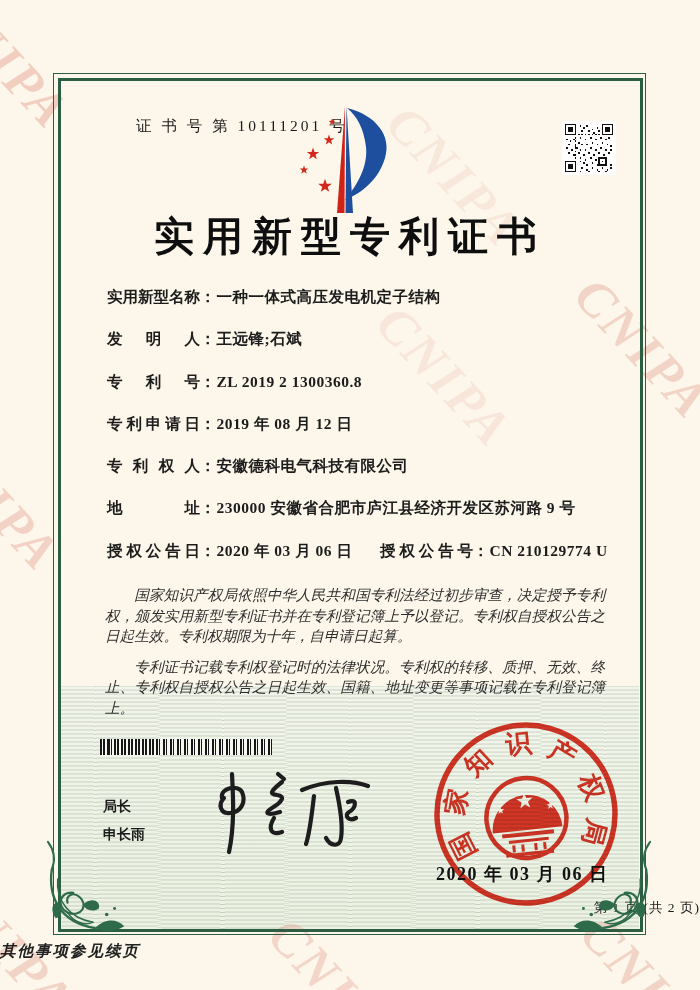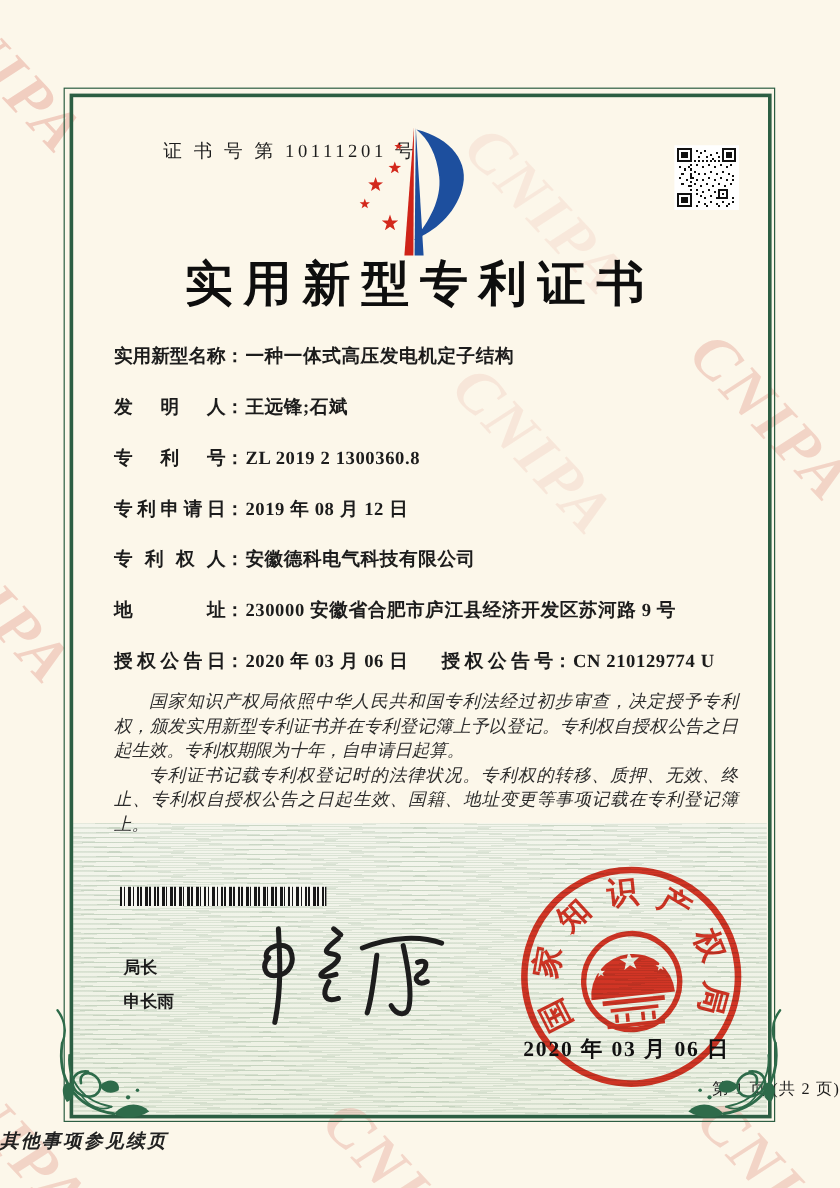--- a/index.html
+++ b/index.html
@@ -27,27 +27,27 @@
   .z{position:absolute;z-index:4;}
 
   .cert-no{left:88px;top:116px;font-size:15.5px;letter-spacing:3px;font-weight:400;margin-left:48px;}
   .logo{left:283px;top:102px;}
   .qr{left:562px;top:121px;}
   .title{left:0;top:209px;width:700px;text-align:center;font-size:40px;font-weight:700;
          letter-spacing:9px;color:#0e0e0e;}
 
   .fields{left:95px;top:287px;width:525px;font-size:15.5px;font-weight:700;}
   .frow{position:relative;height:42.3px;}
-  .flabel{display:inline-block;width:93px;text-align:justify;text-align-last:justify;vertical-align:top;}
+  .flabel{display:inline-block;width:93px;text-align:justify;text-align-last:justify;vertical-align:top;margin-left:12px;}
   .fvalue{margin-left:1px;letter-spacing:.5px;}
   .pair2{position:absolute;left:273px;top:0;}
 
   .body-text{left:95px;top:575px;width:520px;font-size:14.6px;line-height:20.6px;
              text-align:justify;font-style:italic;color:#2d2d2d;}
-  .body-text p{margin:0;text-indent:2em;}
+  .body-text p{margin:10px;text-indent:2em;}
 
   .barcode{left:100px;top:739px;width:172px;height:16px;
            background:repeating-linear-gradient(90deg,
              #171717 0 2px,#f7f7f2 2px 3px,#171717 3px 4.5px,#f7f7f2 4.5px 7px,
              #171717 7px 9.5px,#f7f7f2 9.5px 10.5px,#171717 10.5px 11.5px,#f7f7f2 11.5px 14px);}
   .officer{left:103px;top:799px;font-family:"Liberation Sans",sans-serif;font-weight:700;
            font-size:14px;line-height:1;}
   .officer div{margin-bottom:14px;}
   .sig{left:202px;top:760px;z-index:5;}
   .seal{left:421px;top:721px;z-index:5;mix-blend-mode:multiply;opacity:.94;}

